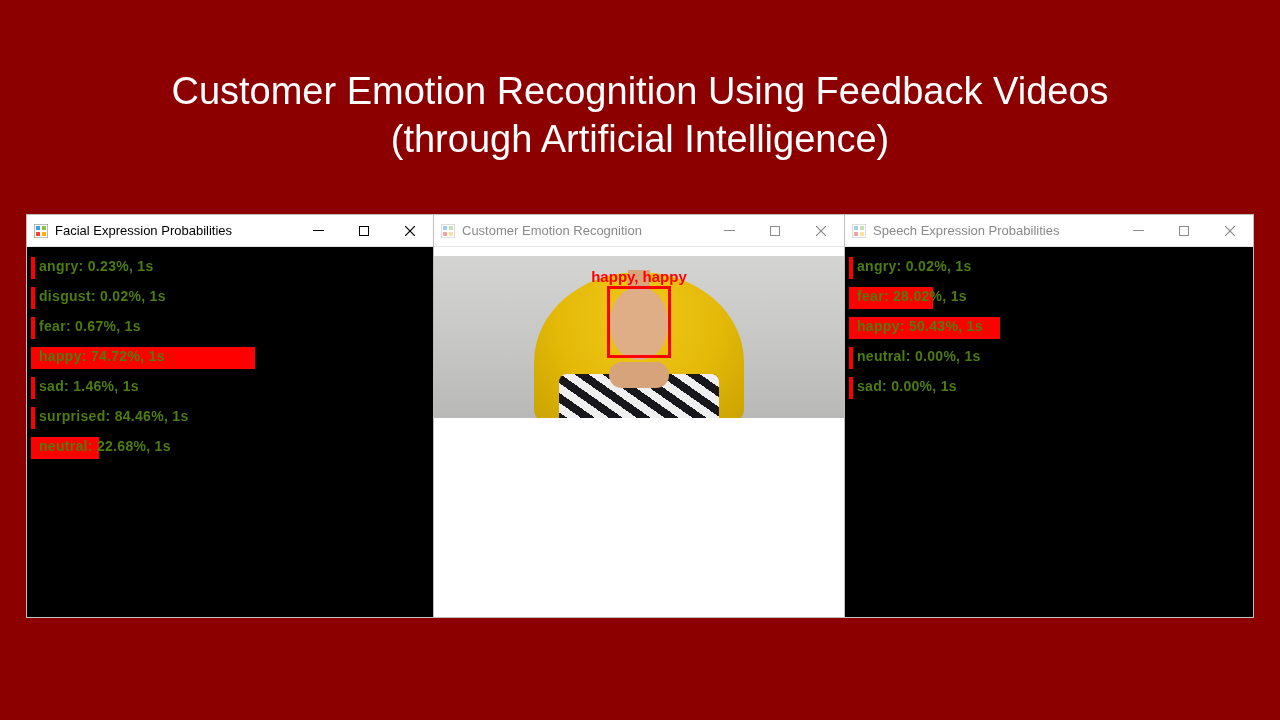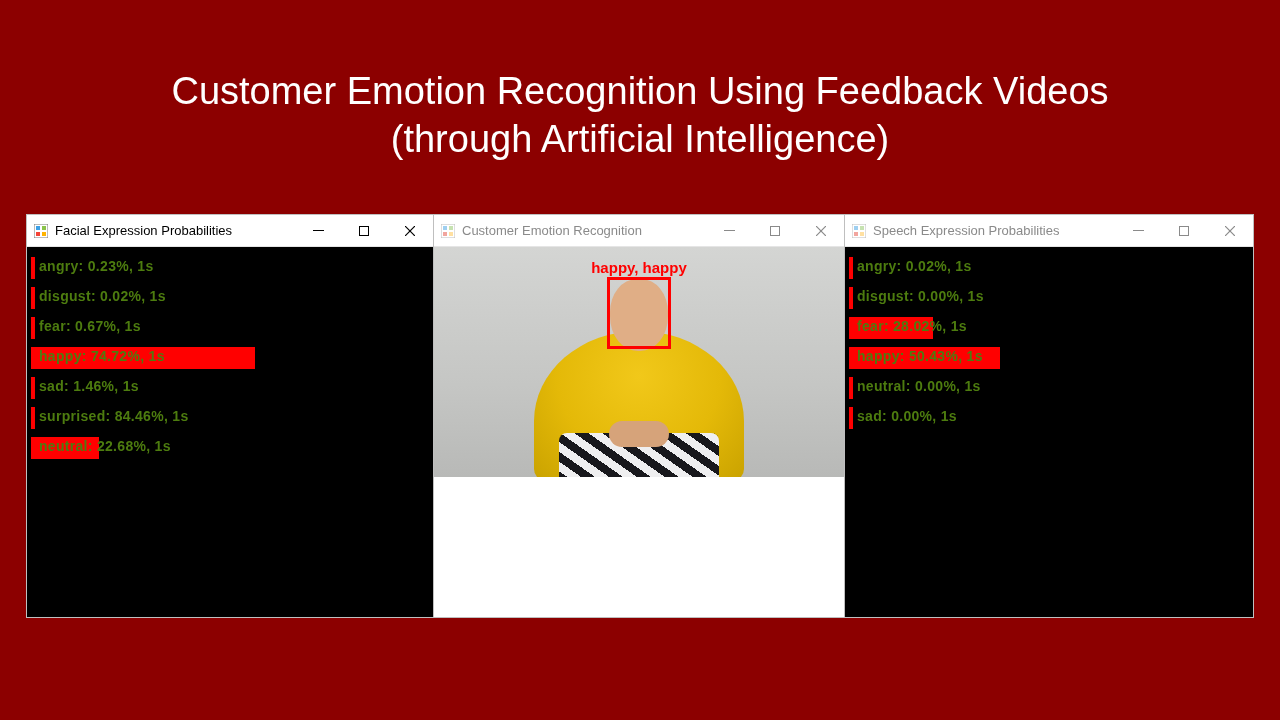--- a/index.html
+++ b/index.html
@@ -96,24 +96,25 @@
   }
 
   
   .video-area {
     flex: 1;
     background: #fff;
     position: relative;
   }
   .video-frame {
     width: 100%;
-    height: 230px;
+    height: 162px;
     background: linear-gradient(180deg,#d4d5d3 0%, #c5c6c4 60%, #b8b9b7 100%);
     position: relative;
     overflow: hidden;
+    margin-top: 9px;
   }
   
   .person-body {
     position: absolute;
     left: 50%; transform: translateX(-50%);
     bottom: -4px;
     width: 210px; height: 150px;
     background: radial-gradient(ellipse at 50% 30%, #f1c81a 0%, #e4b908 55%, #c9a200 100%);
     border-radius: 50% 50% 12px 12px / 60% 60% 12px 12px;
   }
@@ -307,24 +308,20 @@
             <line x1="10" y1="0" x2="0" y2="10" stroke="currentColor" stroke-width="1.2"></line>
           </svg>
       </span>
     </div>
     <div class="prob-panel" id="speech-panel">
         <div class="prob-row">
           <span class="prob-bar" style="width: 4px;"></span>
           <span class="prob-label">angry: 0.02%, 1s</span>
         </div>
         <div class="prob-row">
-          <span class="prob-bar" style="width: 4px;"></span>
-          <span class="prob-label">disgust: 0.00%, 1s</span>
-        </div>
-        <div class="prob-row">
           <span class="prob-bar" style="width: 84.06px;"></span>
           <span class="prob-label">fear: 28.02%, 1s</span>
         </div>
         <div class="prob-row">
           <span class="prob-bar" style="width: 151.29px;"></span>
           <span class="prob-label">happy: 50.43%, 1s</span>
         </div>
         <div class="prob-row">
           <span class="prob-bar" style="width: 4px;"></span>
           <span class="prob-label">neutral: 0.00%, 1s</span>

